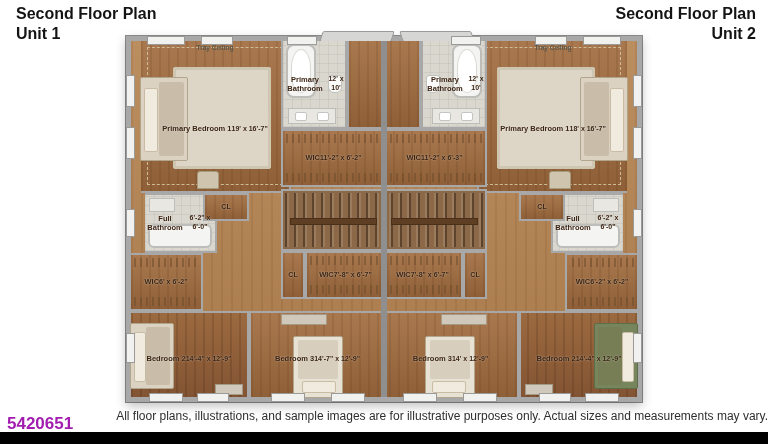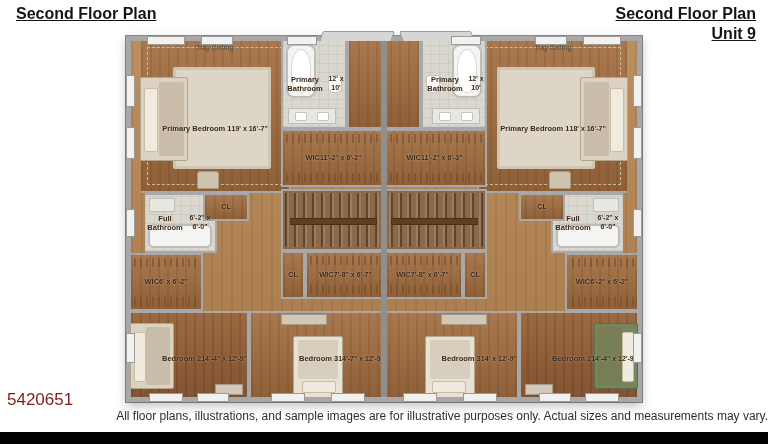--- a/index.html
+++ b/index.html
@@ -2,21 +2,21 @@
 <html style="--wood-floor: #a9784e; --wood-dark: #8f6038; --tile: #dad7cf; --wall: #a8a8a8; --rug: #ddd5c6; --bed-beige: #dbd2c2; --bed-green: #77855c; --label-text: #3b2516; --bottom-bar: #000000;"><head>
 <meta charset="utf-8">
 <style>
   html,body{margin:0;padding:0;}
   body{
     width:768px;height:444px;position:relative;overflow:hidden;background:#ffffff;
     font-family:"Liberation Sans", sans-serif;
   }
   
   .hdr{position:absolute;top:4px;font-weight:bold;font-size:16px;line-height:1.22;color:#141414;}
-  .hdr span{display:block;text-decoration:underline;}
+  .hdr span{display:block;}
   .hdr-left{left:16px;text-align:left;}
   .hdr-right{right:12px;text-align:right;}
 
   
   .plan{
     position:absolute;left:126px;top:36px;width:516px;height:366px;box-sizing:border-box;
     border:5px solid var(--wall,#a8a8a8);background:#cfc9bd;
     box-shadow:0 4px 10px rgba(0,0,0,.25), 0 0 0 1px #8d8d8d;
   }
   .roof{position:absolute;height:9px;background:#d6d6d4;border:1px solid #9a9a98;top:-10px;border-radius:2px;}
@@ -107,45 +107,46 @@
   .bed-b3::before{left:8px;bottom:4px;width:32px;height:10px;}
   .bed-b3::after{left:4px;top:3px;right:4px;bottom:18px;background:rgba(120,95,60,.15);}
   .b3-dresser{left:30px;top:1px;width:44px;height:9px;}
 
   
   .lbl{position:absolute;inset:0;display:flex;flex-direction:row;align-items:center;justify-content:center;
        text-align:center;font-weight:bold;font-size:7px;line-height:1.25;color:var(--label-text,#3b2516);
        z-index:4;pointer-events:none;text-shadow:0 0 2px rgba(255,252,240,.55);}
   .lbl .nm{font-size:7.5px;}
   .bias-down{padding-top:26px;box-sizing:border-box;}
-  .bias-down2{padding-top:8px;box-sizing:border-box;justify-content:flex-end;}
+  .bias-down2{padding-top:8px;box-sizing:border-box;}
   .lbl-tray{position:absolute;left:0;right:0;top:3px;text-align:center;font-size:6.5px;font-weight:bold;
             color:#5c574c;z-index:4;}
   .u2 .lbl-tray{transform:scaleX(-1);}
 
   
   .win{position:absolute;background:#f1f1ef;border:1px solid #9a9a98;z-index:6;}
   .win-t{top:-5px;height:7px;}
   .win-b{bottom:-5px;height:7px;}
   .win-l{left:-5px;width:7px;}
 
   
   .disclaimer{position:absolute;left:0;right:0;top:409px;text-align:right;font-size:12px;color:#2e2e2e;}
-  .listing-number{position:absolute;left:7px;top:390px;font-size:17px;color:#7f1d1d;}
+  .listing-number{position:absolute;left:7px;top:414px;font-size:17px;color:#a21caf;font-weight:bold;}
   .black-bar{position:absolute;left:0;right:0;bottom:0;height:12px;background:var(--bottom-bar,#000000);}
 </style>
 </head>
 <body>
 
 <div class="hdr hdr-left">
   <span>Second Floor Plan</span>
+  <span>Unit 1</span>
 </div>
 <div class="hdr hdr-right">
   <span>Second Floor Plan</span>
-  <span>Unit 9</span>
+  <span>Unit 2</span>
 </div>
 
 <div class="plan">
   <div class="roof roof-l"></div>
   <div class="roof roof-r"></div>
 
   <div class="unit u1">
     <div class="room primary-bedroom wood no-l no-t">
       <div class="tray"></div>
       <div class="rug"></div>

